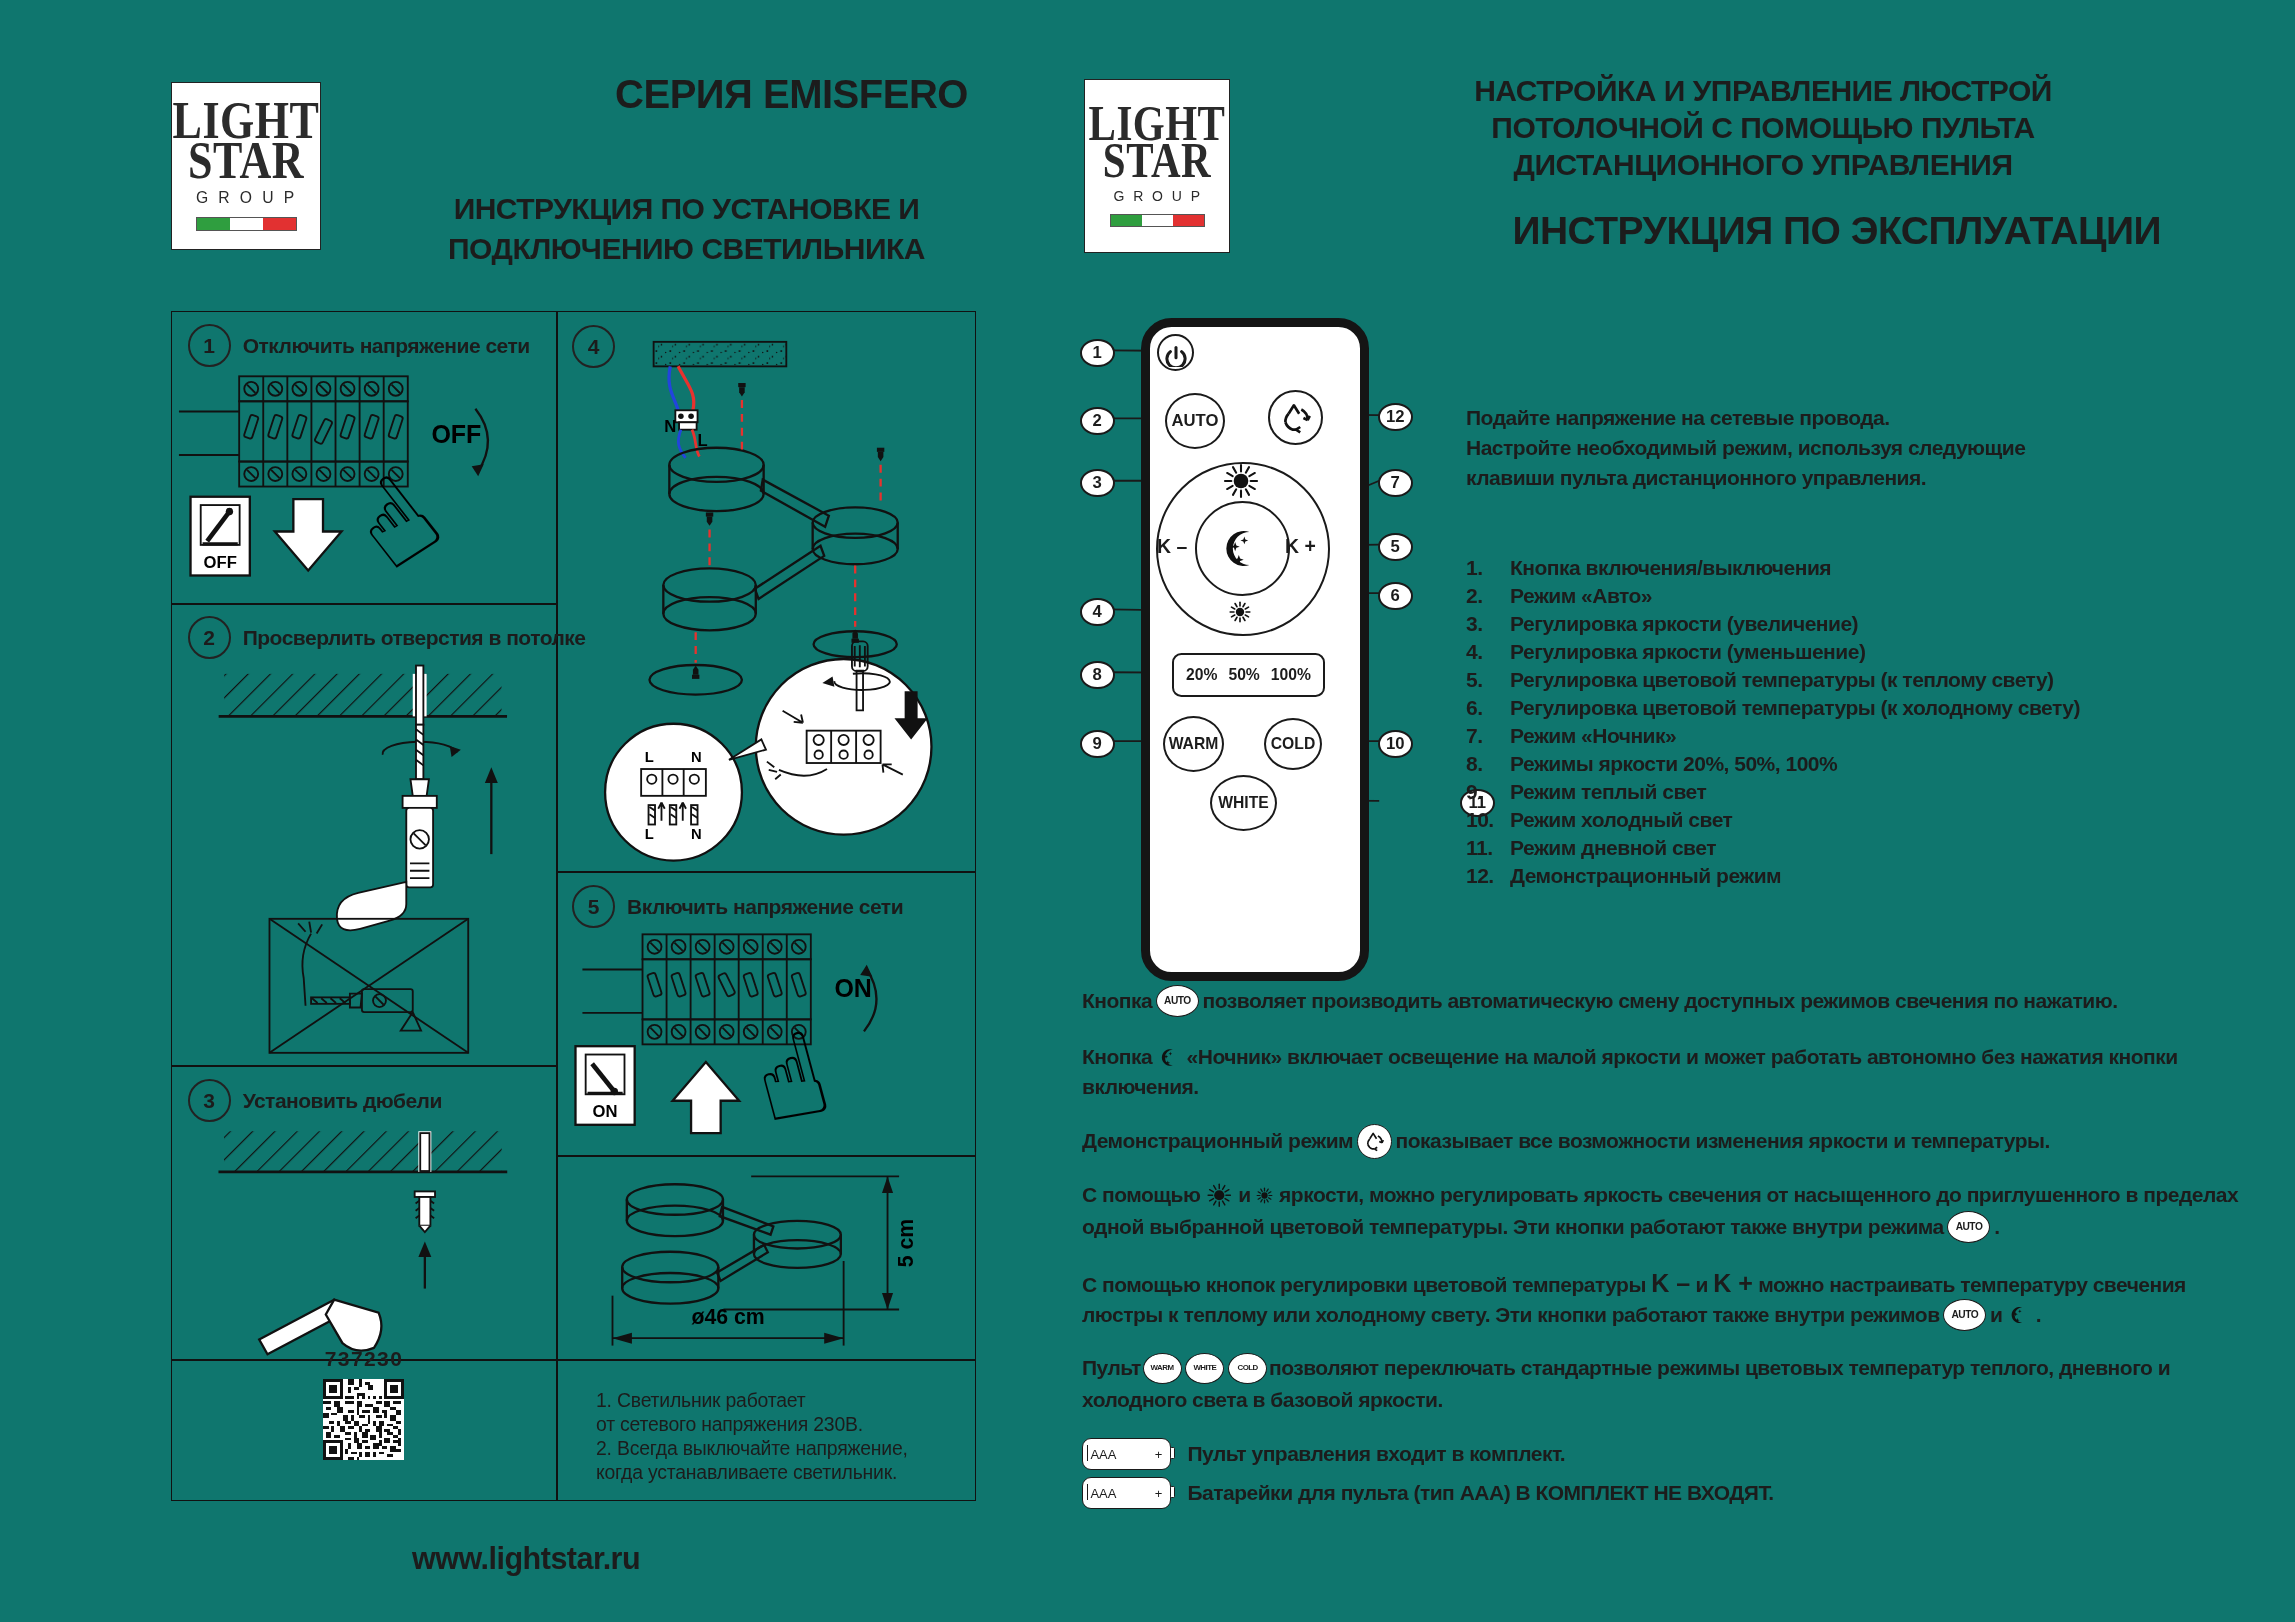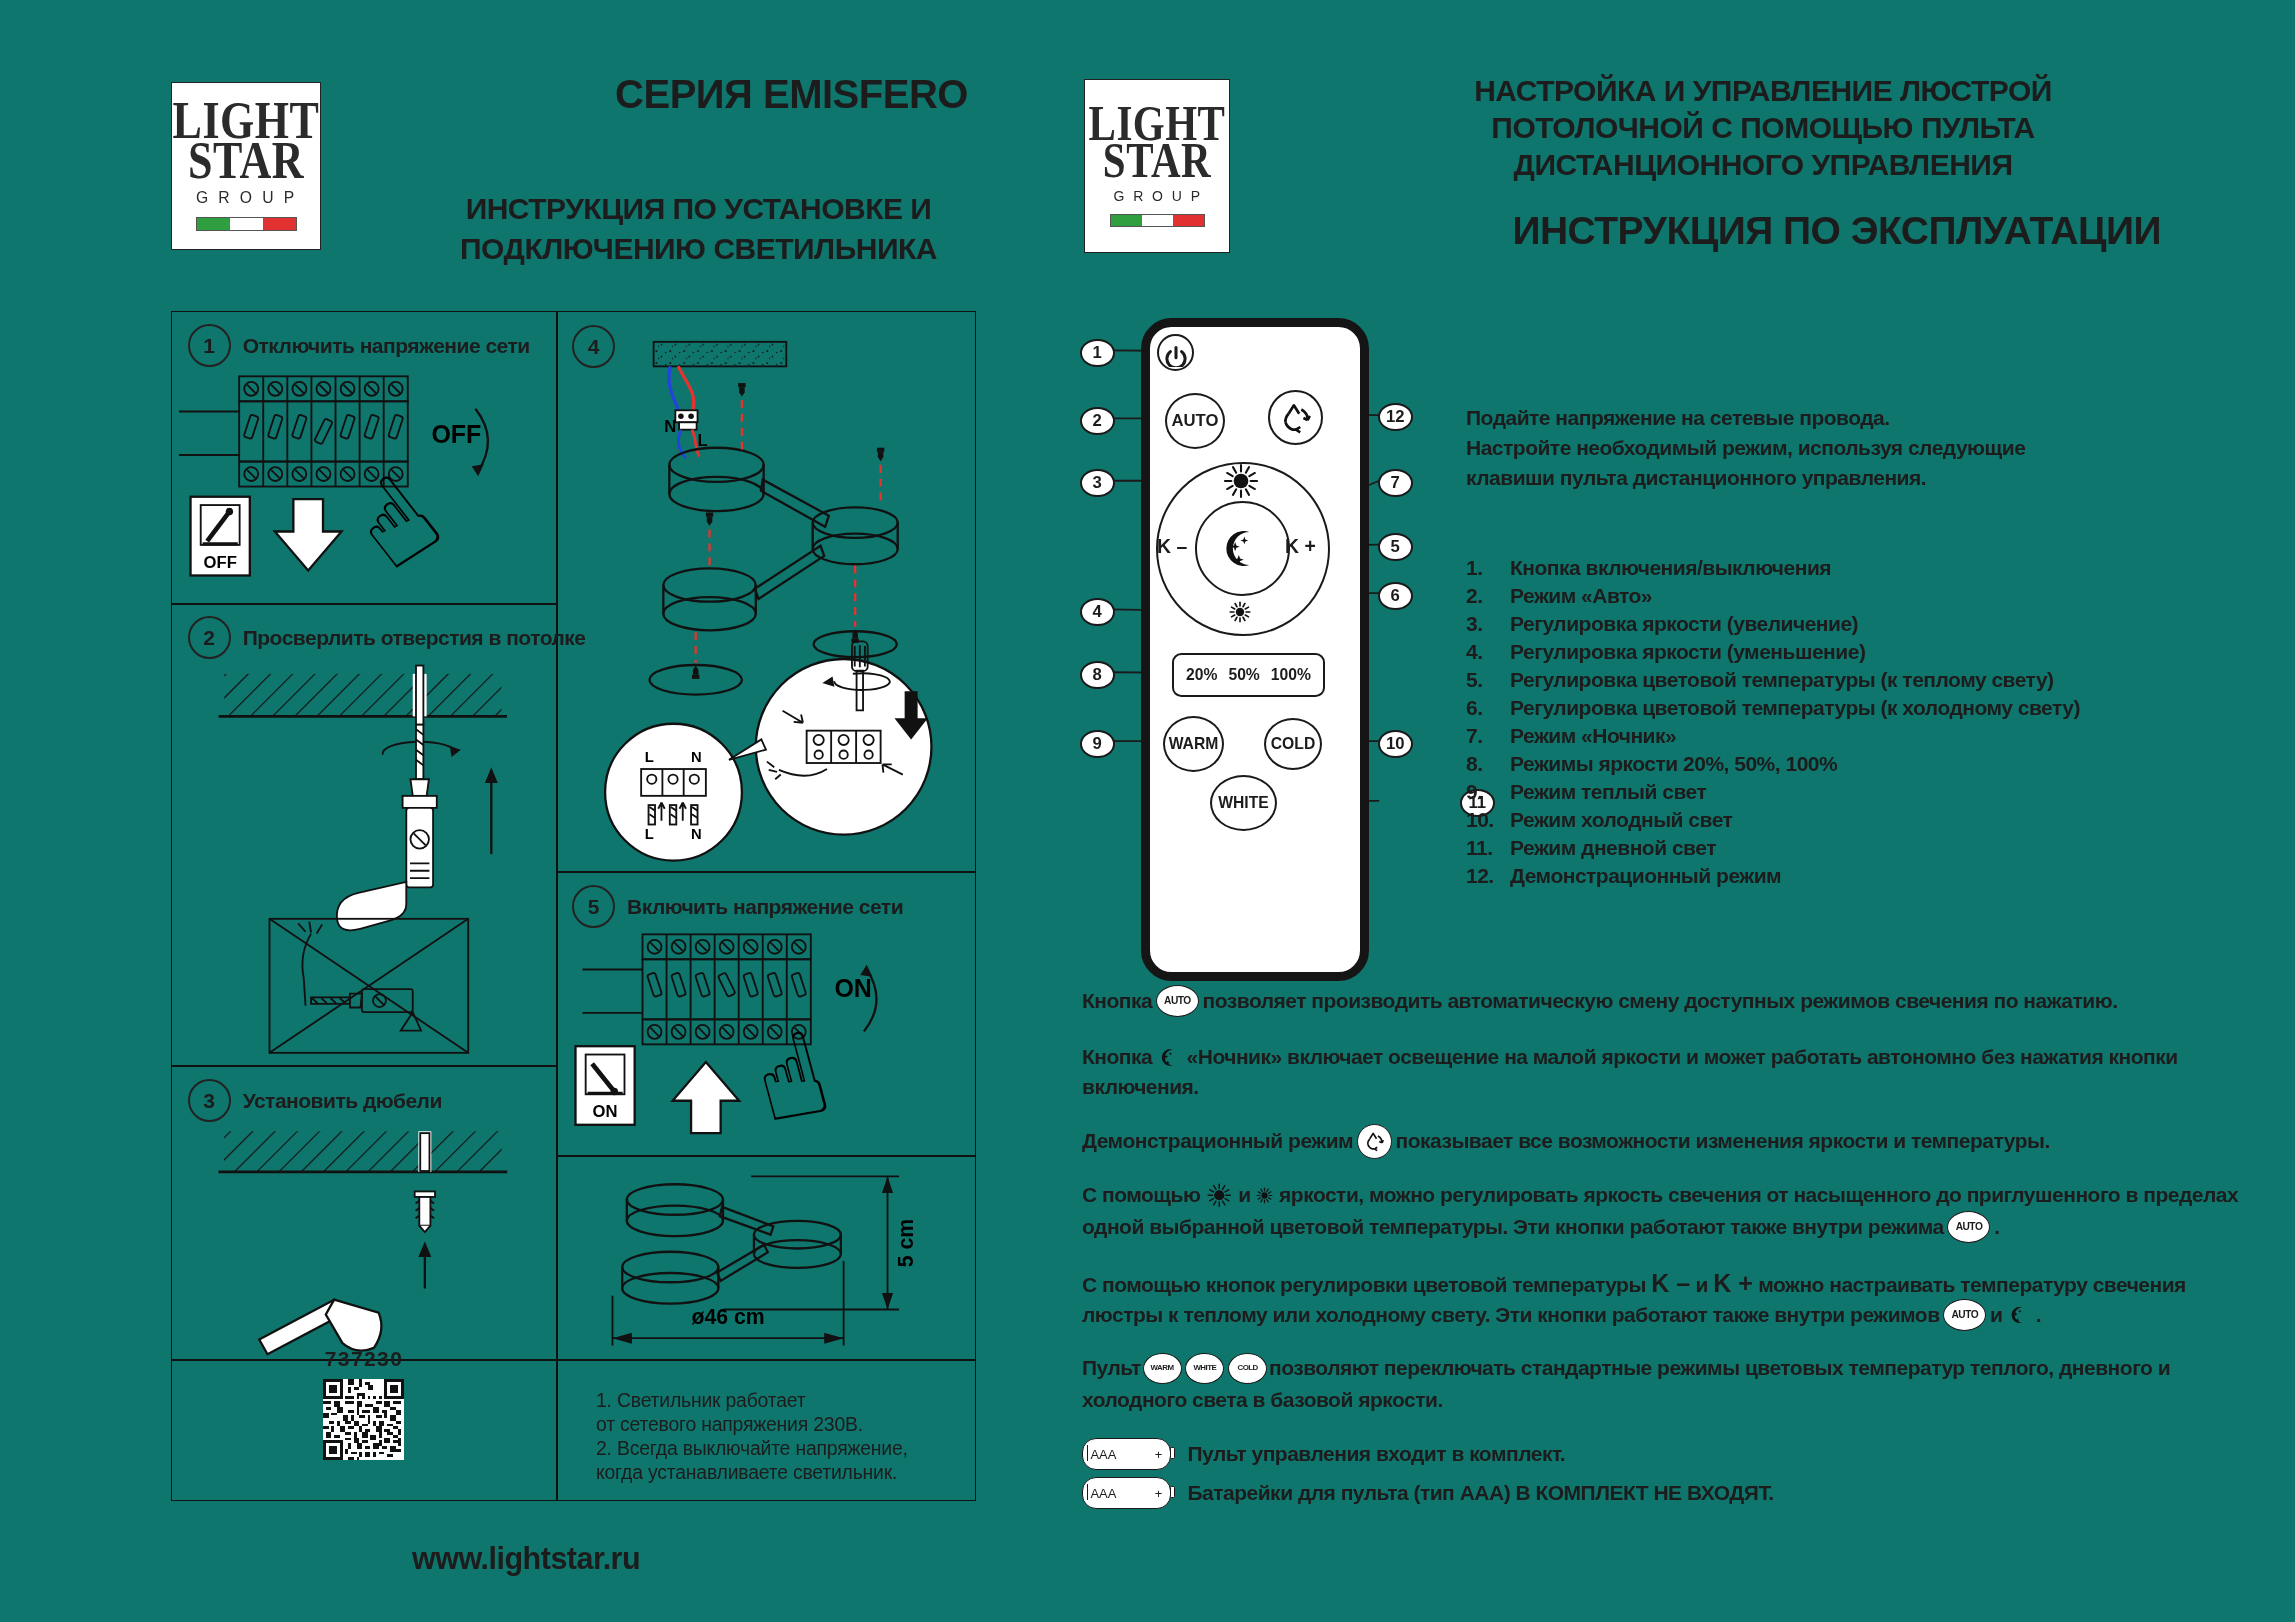--- a/index.html
+++ b/index.html
@@ -12,21 +12,21 @@
   .logo-left{left:171px;top:82px;width:148px;height:166px;}
   .logo-right{left:1084px;top:79px;width:144px;height:172px;}
   .logo .lg-word{font-family:"Liberation Serif","DejaVu Serif",serif;font-weight:700;
         font-size:44px;line-height:40px;letter-spacing:0.5px;transform:scaleY(1.22);color:#2b2b2b;}
   .logo .lg-group{font-size:15.7px;letter-spacing:10.2px;margin:8.3px 0 0 8.3px;color:#2b2b2b;font-weight:400;}
   .logo .lg-flag{display:flex;width:99px;height:12px;border:0.9px solid #555;margin-top:10.2px;}
   .logo .lg-flag span{flex:1;}
   
   .title-left{left:597px;top:68px;width:389px;text-align:center;font-weight:700;
               font-size:40px;line-height:52px;letter-spacing:-0.5px;}
-  .subtitle-left{left:407px;top:189px;width:583px;text-align:center;font-weight:700;
+  .subtitle-left{left:395px;top:189px;width:583px;text-align:center;font-weight:700;
               font-size:30px;line-height:40px;letter-spacing:-0.5px;}
   .title-right{left:1365px;top:72px;width:796px;text-align:center;font-weight:700;
               font-size:30px;line-height:37px;letter-spacing:-0.5px;}
   .subtitle-right{left:1365px;top:209px;width:796px;text-align:right;font-weight:700;
               font-size:39px;letter-spacing:-0.5px;}
   
   .grid{left:171px;top:311px;width:803px;height:1188px;border:1.9px solid #111;}
   .grid .vdiv{position:absolute;left:384px;top:0;width:1.9px;height:100%;background:#111;}
   .grid .hdiv{position:absolute;height:1.9px;background:#111;}
   .cell{position:absolute;}
@@ -56,21 +56,21 @@
   .funcs .fnum{width:44px;flex:0 0 auto;}
   .para{position:absolute;left:1082px;width:1166px;font-size:21px;line-height:30px;font-weight:700;letter-spacing:-0.5px;}
   .chip{display:inline-flex;align-items:center;justify-content:center;border:1.9px solid #1a1a1a;
         border-radius:50%;background:#fff;vertical-align:middle;margin:0 3.7px;position:relative;top:-1.4px;}
   .chip-auto{width:41px;height:30px;font-size:10.2px;font-weight:700;}
   .chip-mode{width:37px;height:29px;font-size:7.9px;font-weight:700;margin:0 1.9px;}
   .chip-recycle{width:33px;height:33px;}
   .icon-inline{vertical-align:middle;margin:0 3.7px;position:relative;top:-1.4px;}
   .kinline{font-size:25px;font-weight:700;letter-spacing:0;}
   .bat-row{position:absolute;left:1082px;display:flex;align-items:center;gap:16.7px;}
-  .battery{position:relative;width:72px;height:30px;border:1.9px solid #1a1a1a;border-radius:14px;
+  .battery{position:relative;width:72px;height:30px;border:1.9px solid #1a1a1a;border-radius:9px;
            display:flex;align-items:center;justify-content:space-between;padding:0 7.4px;
            font-size:13px;font-weight:400;background:#fff;}
   .battery::after{content:"";position:absolute;right:-5.6px;top:8.3px;width:3.7px;height:10.2px;
            background:#fff;border:1.9px solid #1a1a1a;border-radius:1.4px;}
   .battery .bbar{position:absolute;left:3.7px;top:5.6px;width:1.4px;height:16.7px;background:#1a1a1a;}
   .bat-label{font-size:21px;font-weight:700;letter-spacing:-0.5px;}
   svg text{font-family:"Liberation Sans","DejaVu Sans",sans-serif;}
 </style>
 </head>
 <body>

